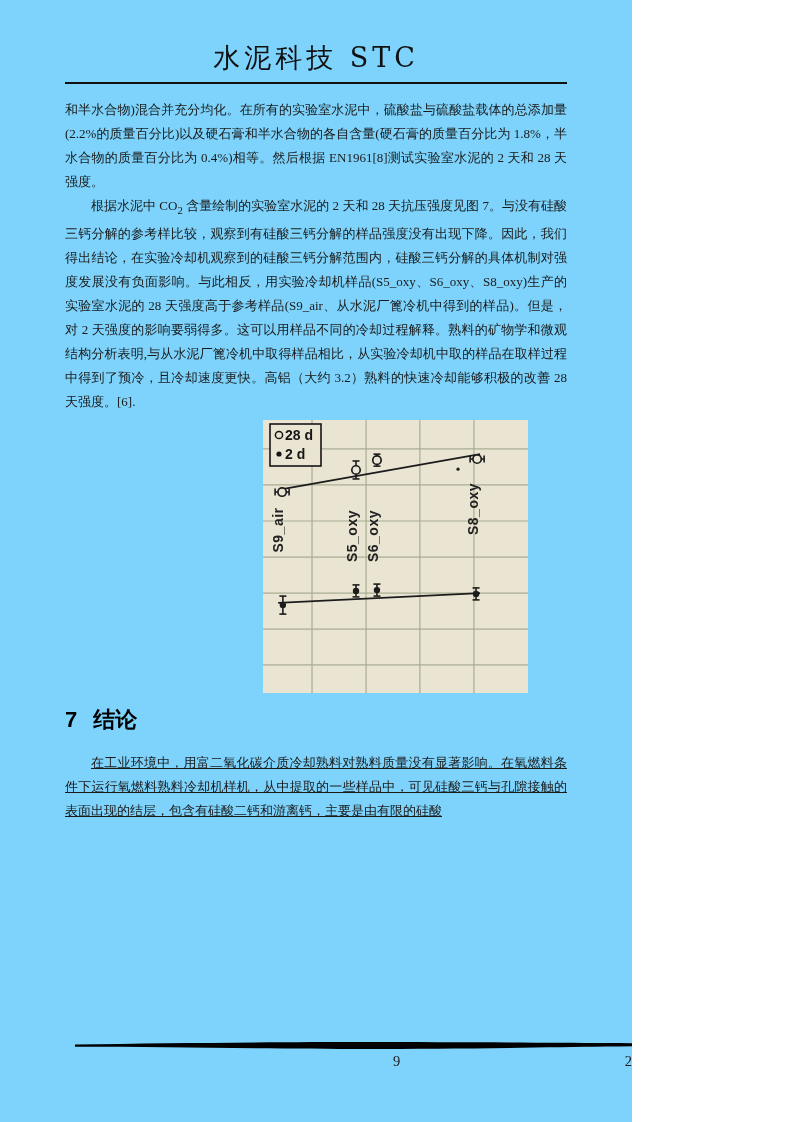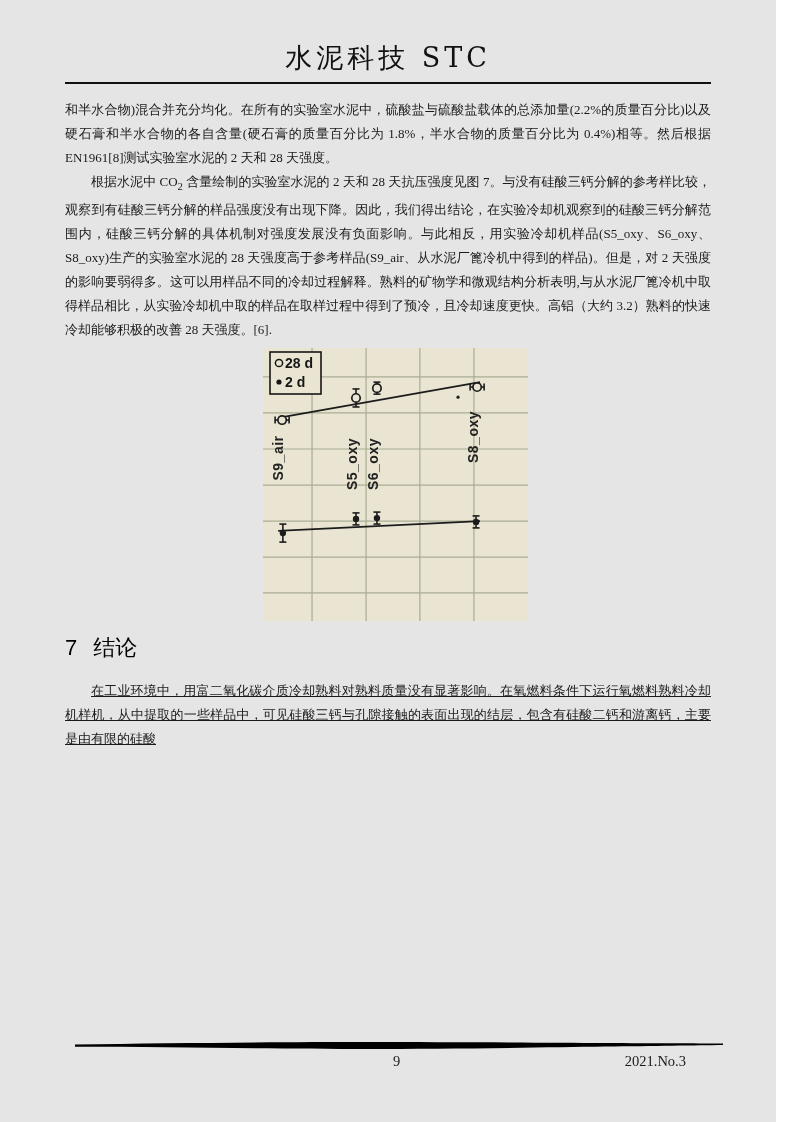--- a/index.html
+++ b/index.html
@@ -1,28 +1,28 @@
 <!DOCTYPE html>
 <html><head>
 <meta charset="utf-8">
 <style>
   html,body{margin:0;padding:0;background:#fff;}
-  .page{position:relative;width:776px;height:1122px;background:#e5e5e5;
+  .page{position:relative;width:632px;height:1122px;background:#7dd3fc;
         font-family:"Liberation Serif","DejaVu Serif",serif;color:#1a1a1a;overflow:hidden;}
   .content{margin:0 65px;}
   .header{padding-top:40px;padding-bottom:6px;border-bottom:2.5px solid #111;text-align:center;}
   .journal-title{font-size:27px;letter-spacing:4px;color:#111;
         font-family:"DejaVu Serif","Liberation Serif",serif;}
   .body-text{font-size:13px;line-height:24px;text-align:justify;margin:0;color:#1a1a1a;}
   .p1{margin-top:14px;}
   .indent{text-indent:2em;}
   .figure-wrap{margin-left:198px;margin-top:6px;line-height:0;}
   .figure-caption{text-align:center;margin-top:8px;font-size:15.5px;font-weight:600;color:#111;
         font-family:"Liberation Sans","DejaVu Sans",sans-serif;}
-  .section-heading{margin:12px 0 16px 0;font-size:22px;font-weight:400;color:#000;
+  .section-heading{margin:12px 0 16px 0;font-size:22px;font-weight:700;color:#000;
         font-family:"Liberation Sans","DejaVu Sans",sans-serif;}
   .section-heading .sec-title{margin-left:16px;}
   .p3{margin-top:10px;text-decoration:underline;}
   .footer{position:absolute;left:65px;width:663px;top:1040px;}
   .footer-rule{display:block;}
   .footer-row{position:relative;margin-top:1px;font-size:14.5px;height:20px;}
   .page-num{position:absolute;left:0;right:0;text-align:center;}
   .issue{position:absolute;right:42px;}
 </style>
 </head>

